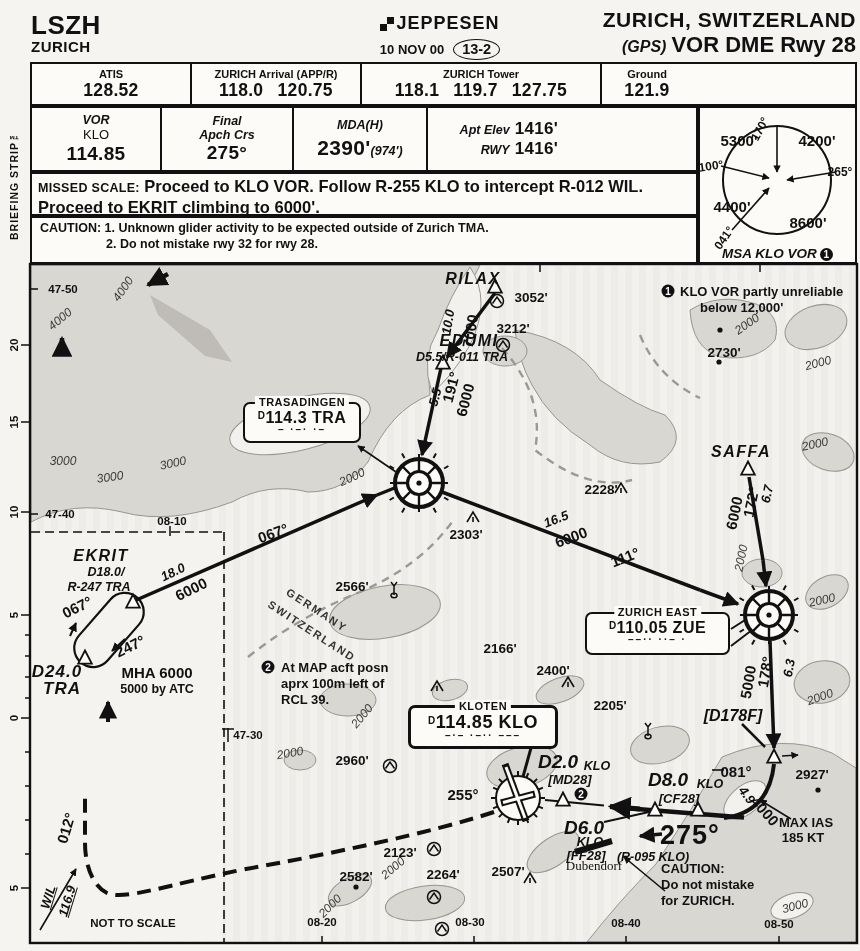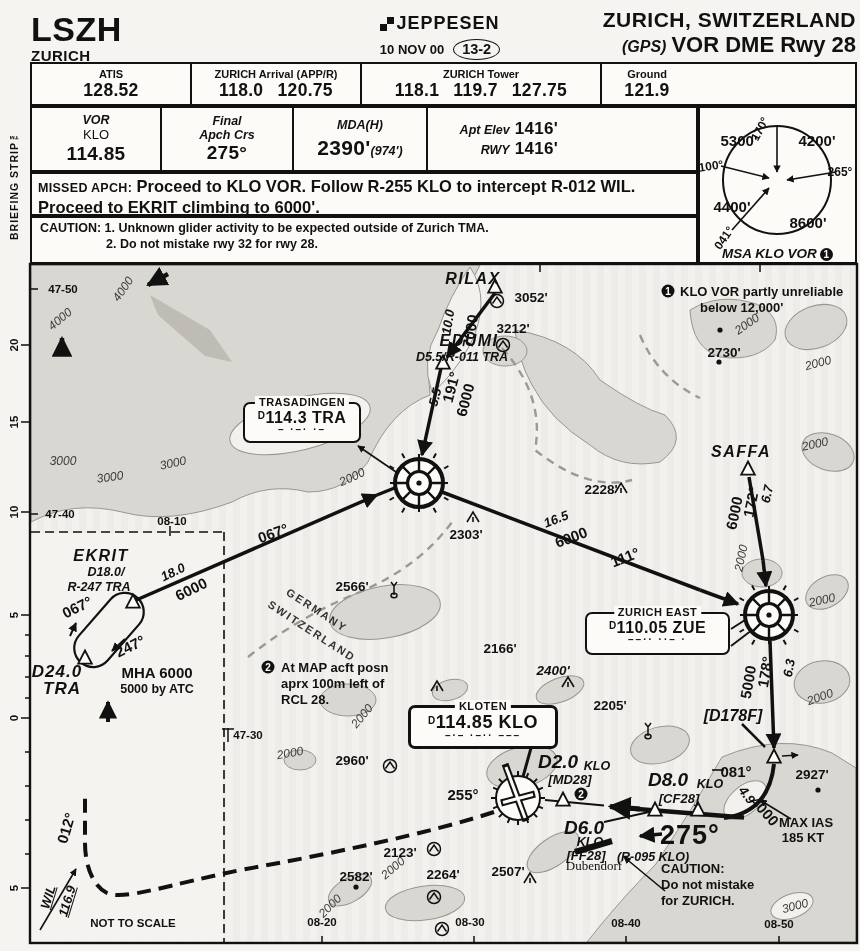--- a/index.html
+++ b/index.html
@@ -1,20 +1,20 @@
 <!DOCTYPE html>
 <html><head>
 <meta charset="utf-8">
 <style>
   html,body{margin:0;padding:0;background:#e7e6e3;}
   body{font-family:"Liberation Sans","DejaVu Sans",sans-serif;color:#111;}
   .page{position:relative;width:860px;height:951px;background:#f5f4f1;overflow:hidden;}
   
   .hdr-left{position:absolute;left:31px;top:12px;line-height:1.05;}
-  .hdr-left .code{font-size:34px;font-weight:bold;letter-spacing:0.5px;}
+  .hdr-left .code{font-size:26px;font-weight:bold;letter-spacing:0.5px;}
   .hdr-left .name{font-size:15px;font-weight:bold;letter-spacing:0.5px;}
   .hdr-center{position:absolute;left:330px;top:13px;width:220px;text-align:center;}
   .jepp{font-size:18px;font-weight:bold;letter-spacing:1px;}
   .jepp-logo{display:inline-block;width:14px;height:14px;vertical-align:-2px;margin-right:2px;
     background:conic-gradient(#111 0 90deg,#f5f4f1 90deg 180deg,#111 180deg 270deg,#f5f4f1 270deg);}
   .hdr-date{margin-top:5px;font-size:13px;font-weight:bold;}
   .idx-oval{display:inline-block;border:1.7px solid #111;border-radius:50%;padding:1px 8px 2px 8px;
     font-size:14.5px;font-weight:bold;margin-left:9px;}
   .hdr-right{position:absolute;right:4px;top:8px;text-align:right;line-height:1.15;}
   .hdr-right .l1{font-size:21px;font-weight:bold;letter-spacing:0.5px;}
@@ -153,21 +153,21 @@
           <span class="pv">1416'</span>
         </div>
       <div class="elevline">
           <span class="pl">RWY</span>
           <span class="pv">1416'</span>
         </div>
     </div>
   </div>
 
   <div class="bsbox missed">
-    <span class="ma-label">MISSED APCH:</span>
+    <span class="ma-label">MISSED SCALE:</span>
     <span class="ma-text">Proceed to KLO VOR. Follow R-255 KLO to intercept R-012 WIL. Proceed to EKRIT climbing to 6000'.</span>
   </div>
 
   <div class="bsbox notes">
     <div>CAUTION: 1. Unknown glider activity to be expected outside of Zurich TMA.</div>
     <div class="cind">2. Do not mistake rwy 32 for rwy 28.</div>
   </div>
 
   <div class="bsbox msabox"></div>
   <div class="msa-cap"><span>MSA KLO VOR</span><span class="capbadge">1</span></div>
@@ -426,23 +426,23 @@
       <div class="ml fixsub" style="left: 653px; top: 857px; transform: translate(-50%, -50%);">(R-095 KLO)</div>
       <div class="ml fixbold" style="left: 584px; top: 828px; transform: translate(-50%, -50%);">D6.0</div>
       <div class="ml fixsub" style="left: 590px; top: 842px; transform: translate(-50%, -50%);">KLO</div>
       <div class="ml bracketfix2" style="left: 586px; top: 855px; transform: translate(-50%, -50%);">[FF28]</div>
       <div class="ml fixbold" style="left: 558px; top: 762px; transform: translate(-50%, -50%);">D2.0</div>
       <div class="ml fixsub" style="left: 597px; top: 766px; transform: translate(-50%, -50%);">KLO</div>
       <div class="ml bracketfix2" style="left: 570px; top: 779px; transform: translate(-50%, -50%);">[MD28]</div>
       <div class="ml crs" style="left: 463px; top: 794px; transform: translate(-50%, -50%);">255°</div>
       <div class="ml note la" style="left: 281px; top: 667px; transform: translate(0px, -50%);">At MAP acft posn</div>
       <div class="ml note la" style="left: 281px; top: 683px; transform: translate(0px, -50%);">aprx 100m left of</div>
-      <div class="ml note la" style="left: 281px; top: 699px; transform: translate(0px, -50%);">RCL 28.</div>
+      <div class="ml note la" style="left: 281px; top: 699px; transform: translate(0px, -50%);">RCL 39.</div>
       <div class="ml elev" style="left: 464px; top: 648px; transform: translate(-50%, -50%); margin-left: 36px;">2166'</div>
-      <div class="ml elev" style="left: 553px; top: 670px; transform: translate(-50%, -50%); font-style: italic;">2400'</div>
+      <div class="ml elev" style="left: 553px; top: 670px; transform: translate(-50%, -50%);">2400'</div>
       <div class="ml elev" style="left: 610px; top: 705px; transform: translate(-50%, -50%);">2205'</div>
       <div class="ml contour" style="left: 362px; top: 716px; transform: translate(-50%, -50%) rotate(-50deg);">2000</div>
       <div class="ml coord" style="left: 248px; top: 735px; transform: translate(-50%, -50%);">47-30</div>
       <div class="ml contour" style="left: 290px; top: 753px; transform: translate(-50%, -50%) rotate(-10deg);">2000</div>
       <div class="ml elev" style="left: 352px; top: 760px; transform: translate(-50%, -50%);">2960'</div>
       <div class="ml elev" style="left: 400px; top: 852px; transform: translate(-50%, -50%);">2123'</div>
       <div class="ml elev" style="left: 356px; top: 876px; transform: translate(-50%, -50%);">2582'</div>
       <div class="ml elev" style="left: 443px; top: 874px; transform: translate(-50%, -50%);">2264'</div>
       <div class="ml elev" style="left: 508px; top: 871px; transform: translate(-50%, -50%);">2507'</div>
       <div class="ml contour" style="left: 393px; top: 868px; transform: translate(-50%, -50%) rotate(-40deg);">2000</div>

